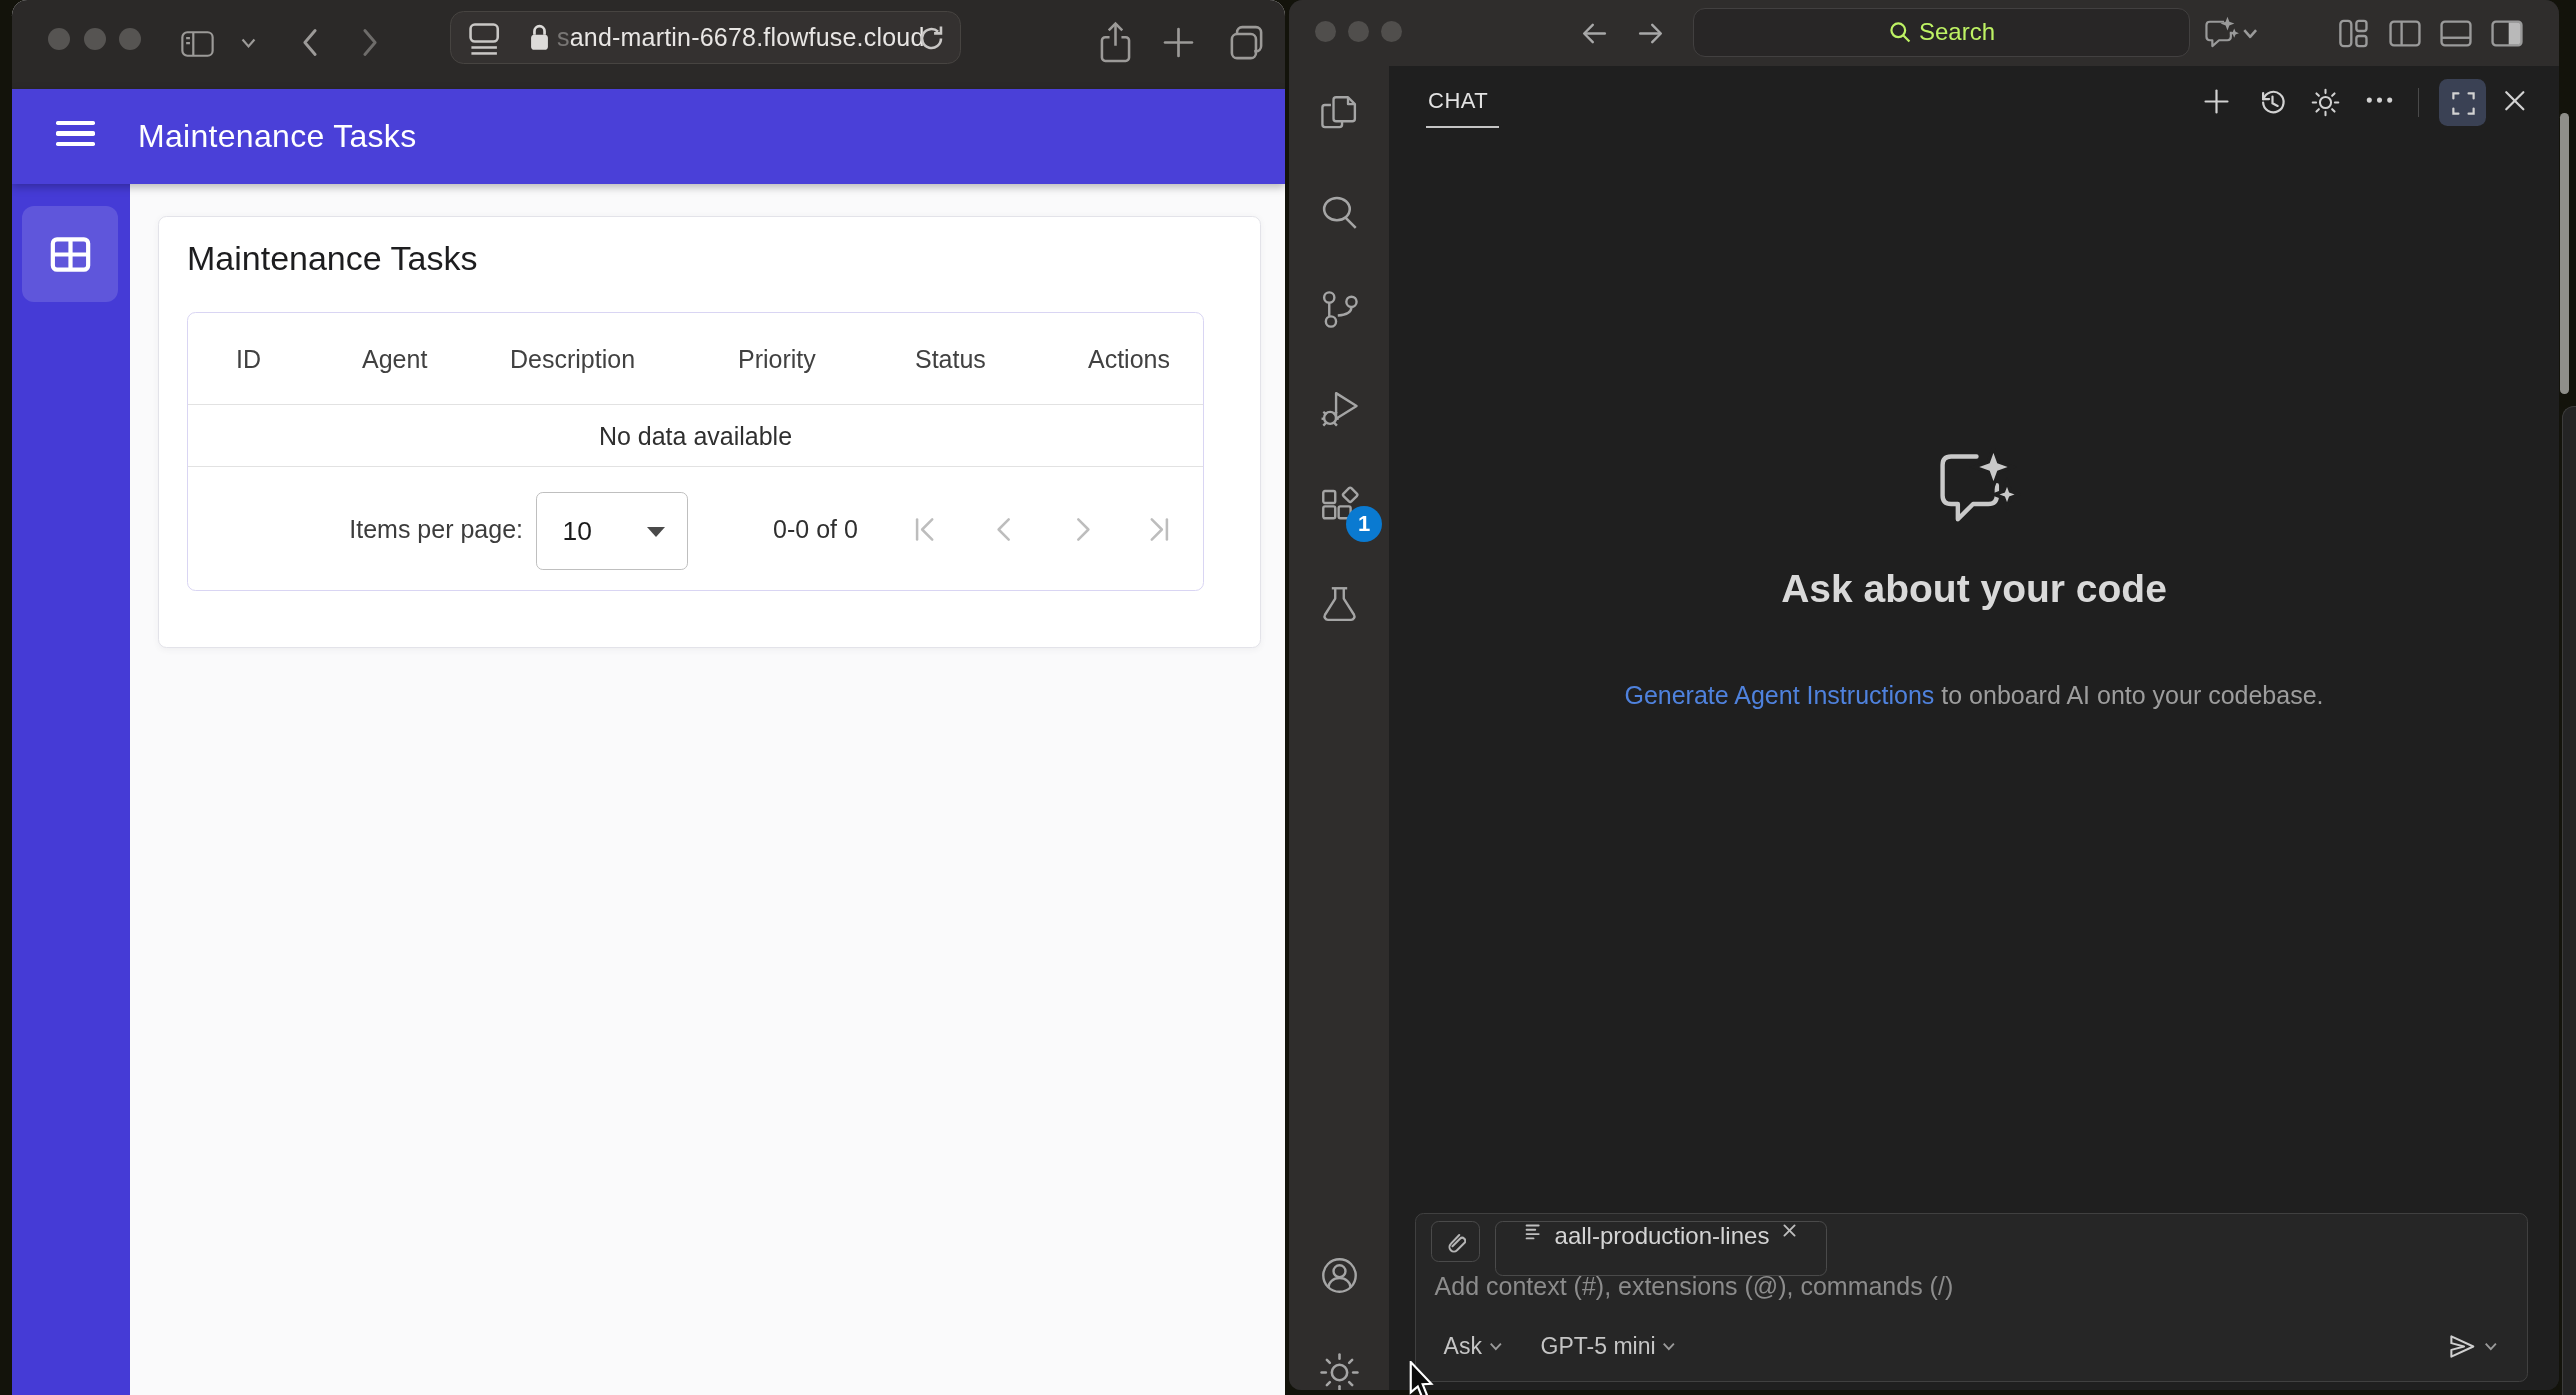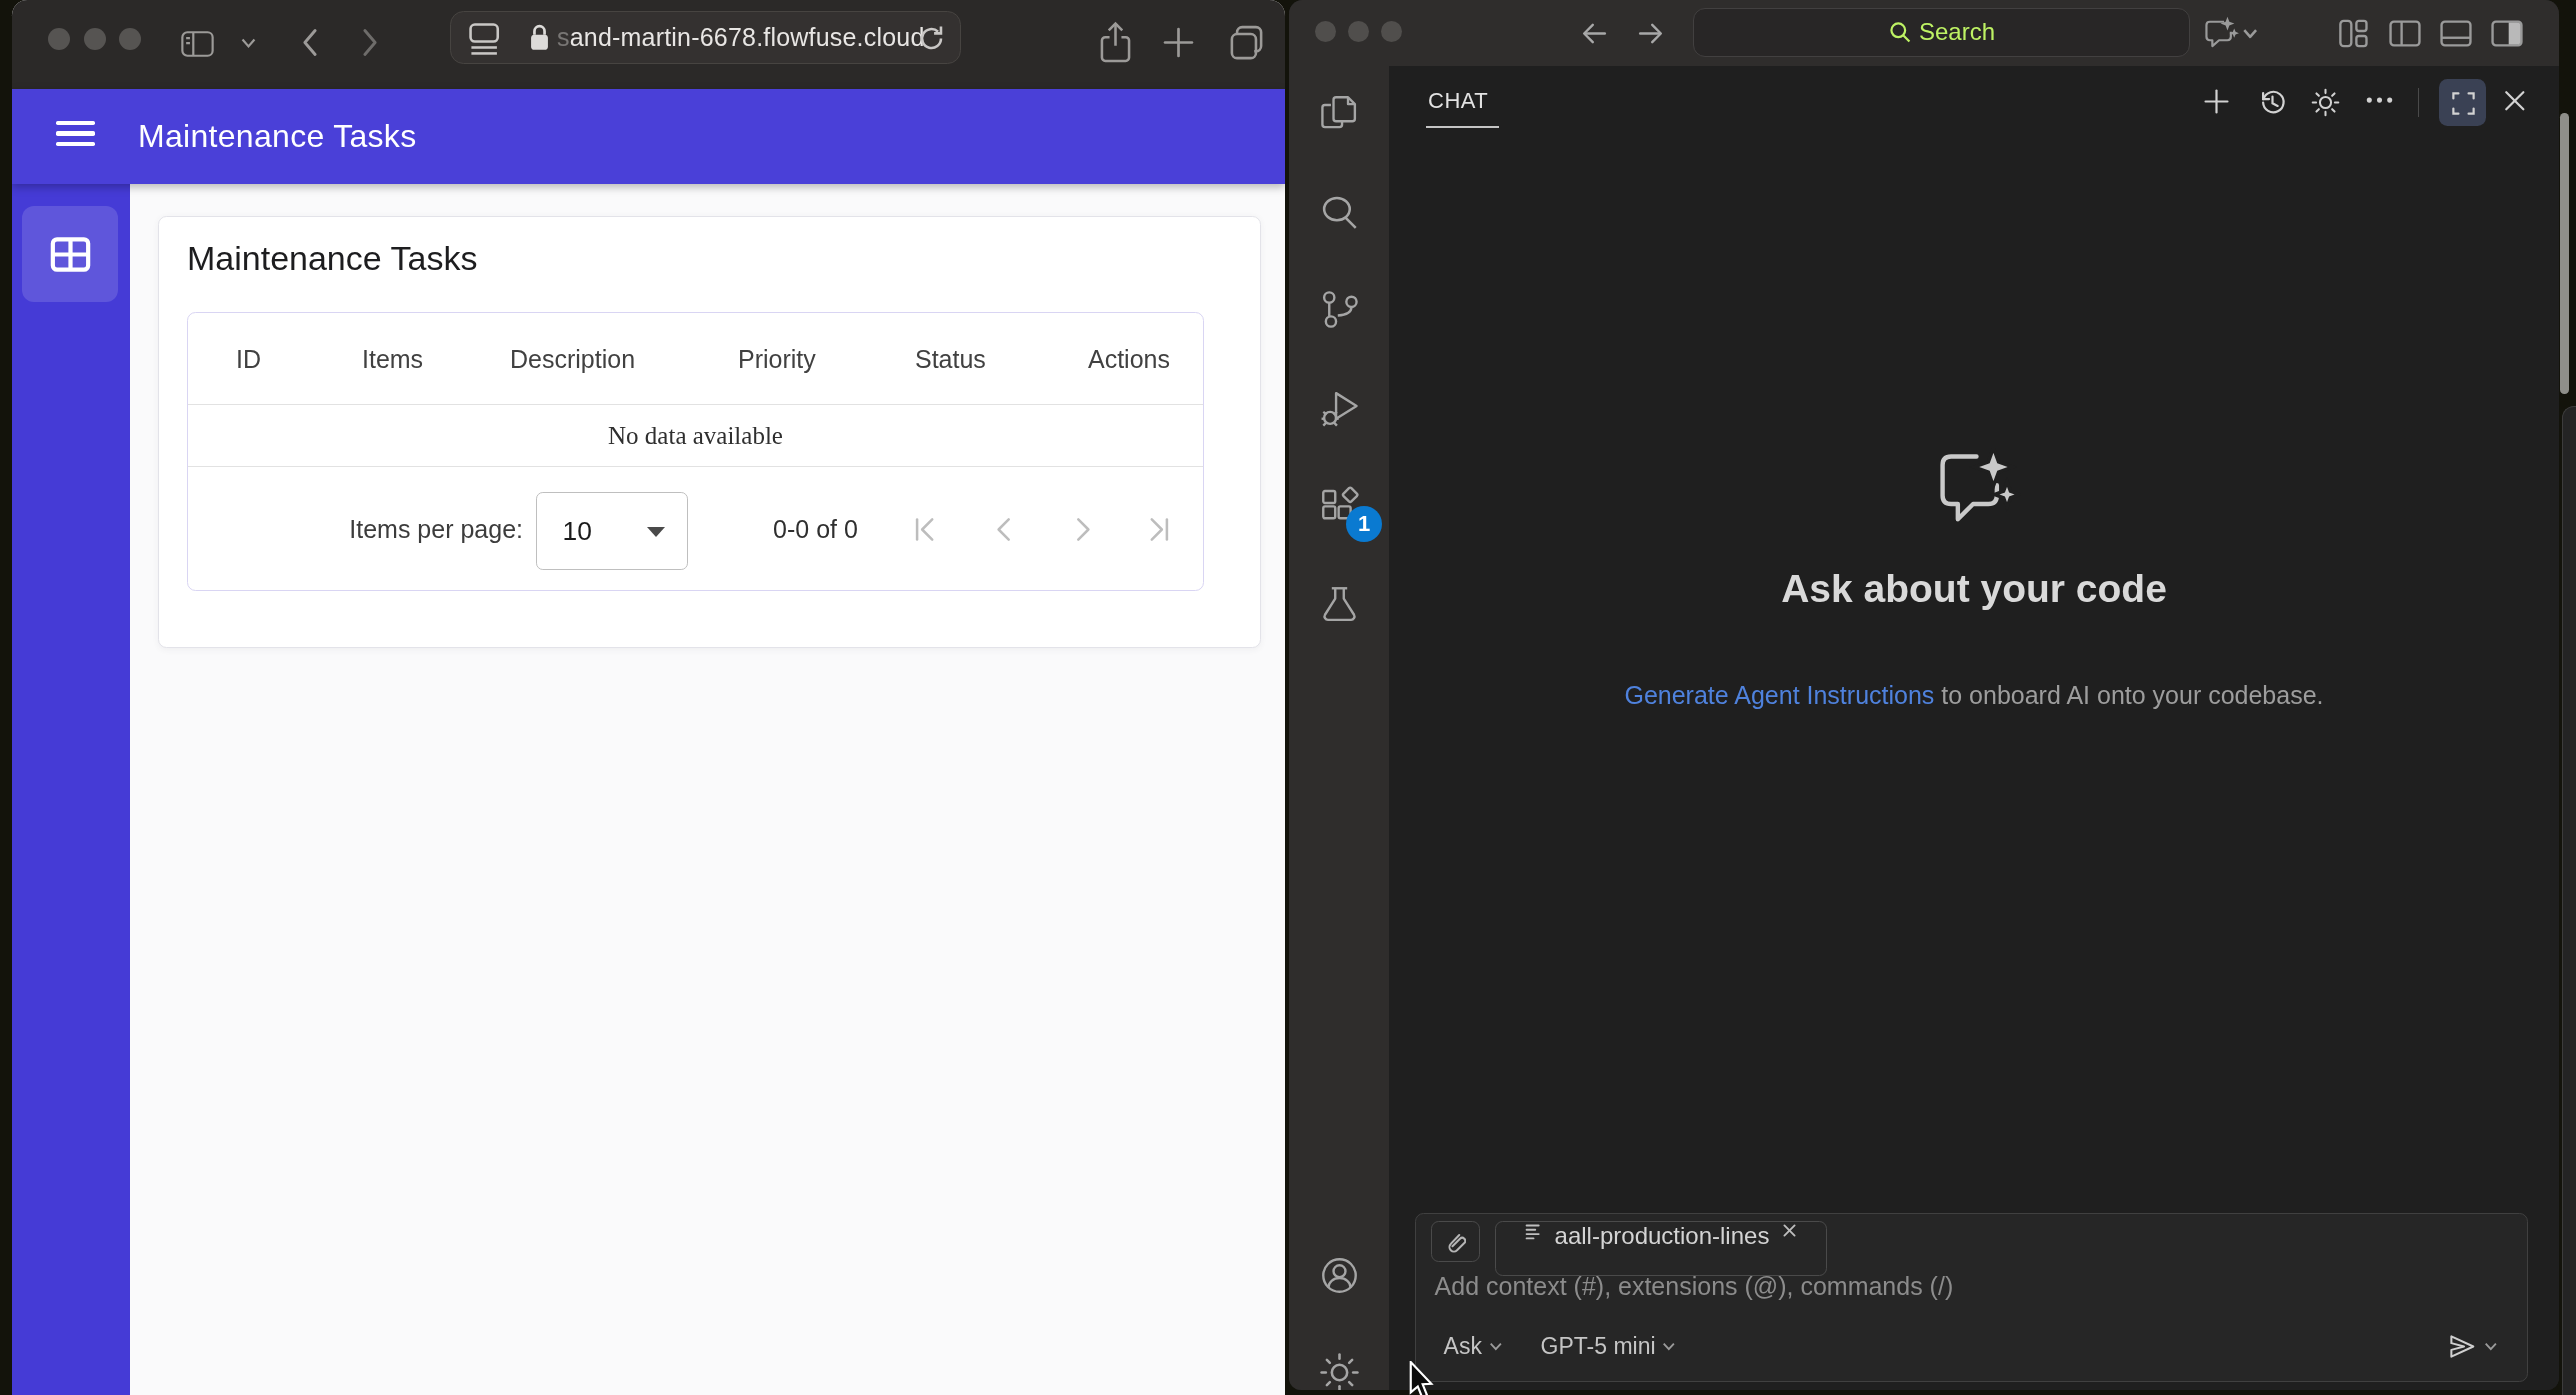--- a/index.html
+++ b/index.html
@@ -34,21 +34,21 @@
   
   [data-name="app-content"]{ position:absolute; left:118px; top:184px; width:1155px; height:1211px; background:#fafafb; }
   [data-name="tasks-card"]{ position:absolute; left:28px; top:31.5px; width:1103px; height:432px; background:#ffffff;
     border:0.9px solid #e3e3e9; border-radius:8.5px; box-shadow:0 1.7px 6.8px rgba(60,60,90,.06); }
   [data-name="card-title"]{ position:absolute; left:28px; top:20.4px; font-size:34px; line-height:43px; color:#1d1d1f; font-weight:500; }
   [data-name="tasks-table"]{ position:absolute; left:28px; top:95px; width:1017px; height:279px;
     border:0.9px solid #d9d5f3; border-radius:8.5px; background:#fff; }
   .th{ position:absolute; top:0; height:92px; line-height:92px; font-size:25px; color:#414141; font-weight:400; }
   [data-name="table-header-row"]{ position:absolute; left:0; top:0; width:100%; height:92px; border-bottom:0.9px solid #e2e2e2; }
   [data-name="table-empty-row"]{ position:absolute; left:0; top:92px; width:100%; height:62px; border-bottom:0.9px solid #e2e2e2;
-    text-align:center; line-height:62px; font-size:25px; color:#2f2f2f;font-family:Liberation Serif, serif; }
+    text-align:center; line-height:62px; font-size:25px; color:#2f2f2f; }
   [data-name="table-footer"]{ position:absolute; left:0; top:154px; width:100%; height:124px; }
   [data-name="items-per-page-label"]{ position:absolute; left:119px; width:216px; top:32px; height:61px; line-height:61px;
     text-align:right; font-size:25px; color:#3c3c3c; }
   [data-name="items-per-page-select"]{ position:absolute; left:348px; top:25.6px; width:152px; height:78px;
     border:0.9px solid #bfbfbf; border-radius:6.8px; background:#fff; cursor:pointer; }
   [data-name="items-per-page-value"]{ position:absolute; left:25.6px; top:0; height:76px; line-height:76px; font-size:26.4px; color:#1b1b1b; }
   [data-name="select-caret-icon"]{ position:absolute; right:22px; top:34px; width:0; height:0;
     border-left:9.4px solid transparent; border-right:9.4px solid transparent; border-top:10.2px solid #4a4a4a; }
   [data-name="pagination-range"]{ position:absolute; left:566px; width:123px; top:32px; height:61px; line-height:61px;
     text-align:center; font-size:25px; color:#2f2f2f; }
@@ -203,21 +203,21 @@
       </div>
     </div>
 
     <div data-name="app-content">
       <div data-name="tasks-card">
         <div data-name="card-title">Maintenance Tasks</div>
 
         <div data-name="tasks-table">
           <div data-name="table-header-row">
             <span class="th" style="left:48px;" data-name="column-header-id">ID</span>
-            <span class="th" style="left:174px;" data-name="column-header-line">Items</span>
+            <span class="th" style="left:174px;" data-name="column-header-line">Agent</span>
             <span class="th" style="left:322px;" data-name="column-header-description">Description</span>
             <span class="th" style="left:550px;" data-name="column-header-priority">Priority</span>
             <span class="th" style="left:727px;" data-name="column-header-status">Status</span>
             <span class="th" style="left:900px;" data-name="column-header-actions">Actions</span>
           </div>
           <div data-name="table-empty-row">No data available</div>
 
           <div data-name="table-footer">
             <span data-name="items-per-page-label">Items per page:</span>
             <div data-name="items-per-page-select">

